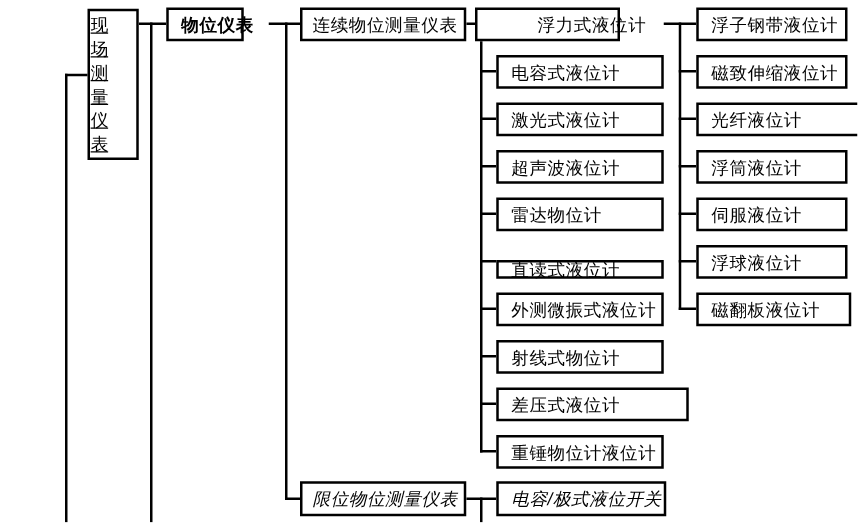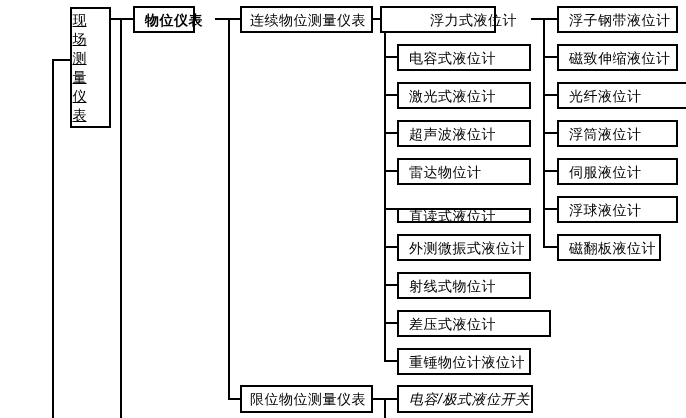--- a/index.html
+++ b/index.html
@@ -90,21 +90,21 @@
     <span class="vtext">现场测量仪表</span>
   </div>
 
   <div class="node" style="left:133px; top:6px; width:62px; height:27px;font-weight:bold;">
     <span>物位仪表</span>
   </div>
 
   <div class="node" style="left:240px; top:6px; width:133px; height:27px; padding-left:8px;">
     <span>连续物位测量仪表</span>
   </div>
-  <div class="node" style="left:240px; top:385px; width:133px; height:28px; padding-left:8px;">
+  <div class="node" style="left:240px; top:385px; width:133px; height:28px; padding-left:8px;font-style:italic;">
     <span>限位物位测量仪表</span>
   </div>
 
   <div class="node" style="left:380px; top:6px; width:116px; height:27px;padding-left:48px;">
     <span>浮力式液位计</span>
   </div>
   <div class="node" style="left:397px; top:44px; width:134px; height:27px;">
     <span>电容式液位计</span>
   </div>
   <div class="node" style="left:397px; top:82px; width:134px; height:27px;">
@@ -147,17 +147,17 @@
   </div>
   <div class="node" style="left:557px; top:120px; width:121px; height:27px;">
     <span>浮筒液位计</span>
   </div>
   <div class="node" style="left:557px; top:158px; width:121px; height:27px;">
     <span>伺服液位计</span>
   </div>
   <div class="node" style="left:557px; top:196px; width:121px; height:27px;">
     <span>浮球液位计</span>
   </div>
-  <div class="node" style="left:557px; top:234px; width:104px; height:27px;">
+  <div class="node" style="left:557px; top:234px; width:124px; height:27px;">
     <span>磁翻板液位计</span>
   </div>
 
 </div>
 
 </body></html>

